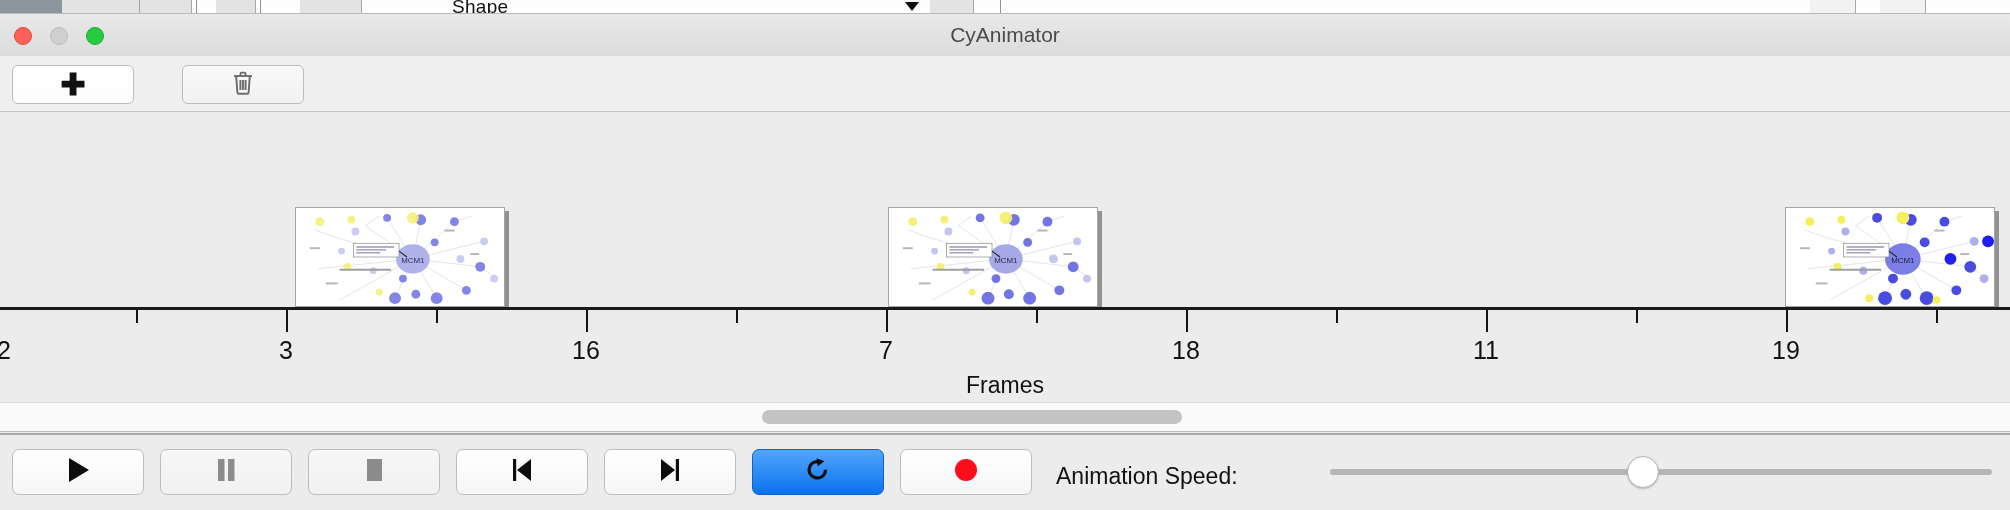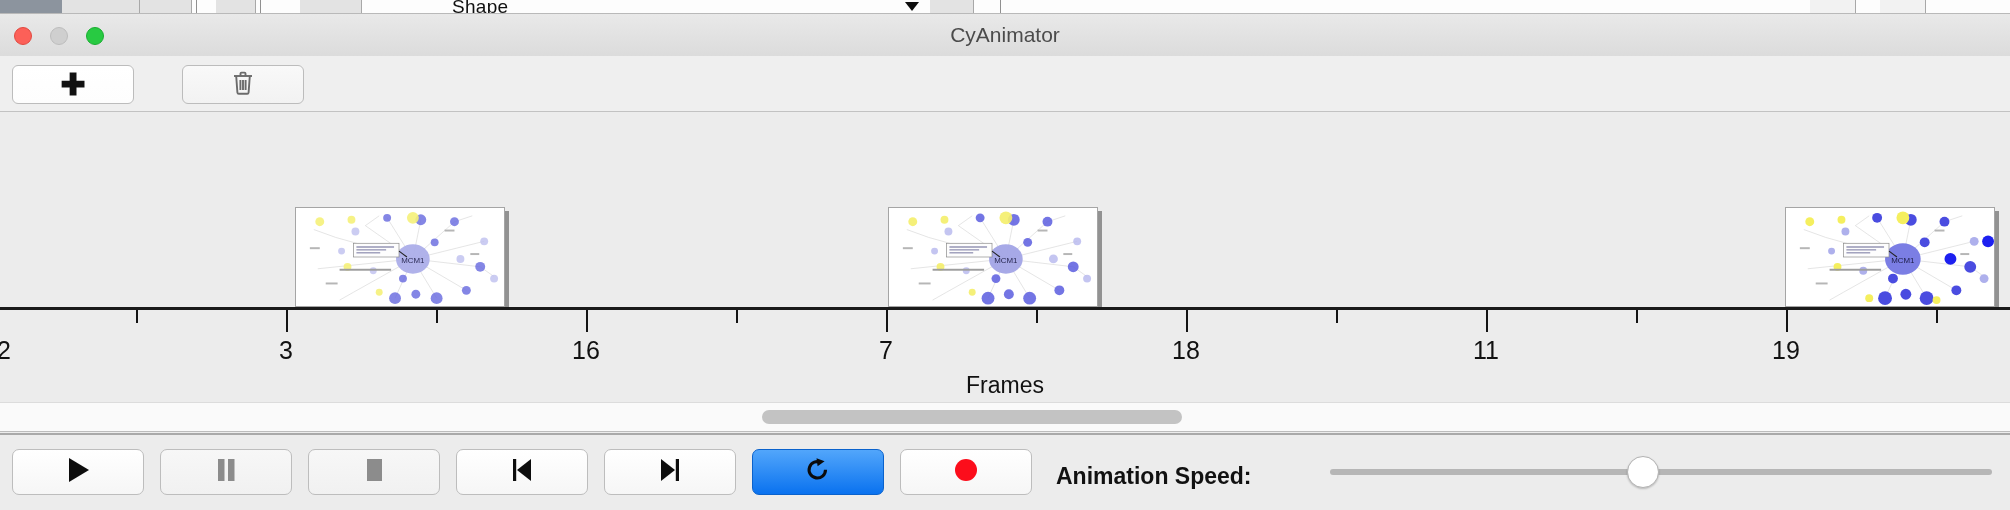--- a/index.html
+++ b/index.html
@@ -144,21 +144,21 @@
   #c-play   { left: 12px; }
   #c-pause  { left: 160px; }
   #c-stop   { left: 308px; }
   #c-prev   { left: 456px; }
   #c-next   { left: 604px; }
   #c-loop   { left: 752px; }
   #c-record { left: 900px; }
 
   #speed-label {
     position: absolute; left: 1056px; top: 28px;
-    font-size: 23px; color: #111; white-space: nowrap; font-weight: bold;
+    font-size: 23px; color: #111; white-space: nowrap;
   }
   #speed-slider { position: absolute; left: 1330px; top: 14px; width: 662px; height: 46px; }
   #speed-track {
     position: absolute; top: 20px; left: 0; width: 662px; height: 6px;
     background: #b6b6b6; border-radius: 3px;
   }
   #speed-thumb {
     position: absolute; top: 7px; left: 297px;
     width: 32px; height: 32px; border-radius: 50%;
     background: #ffffff; border: 1px solid #b3b3b3;

